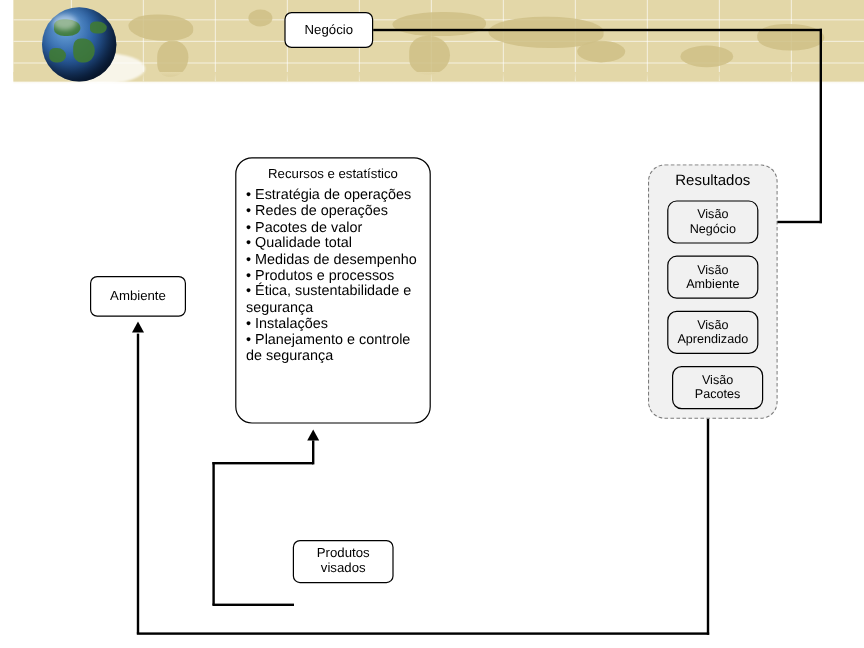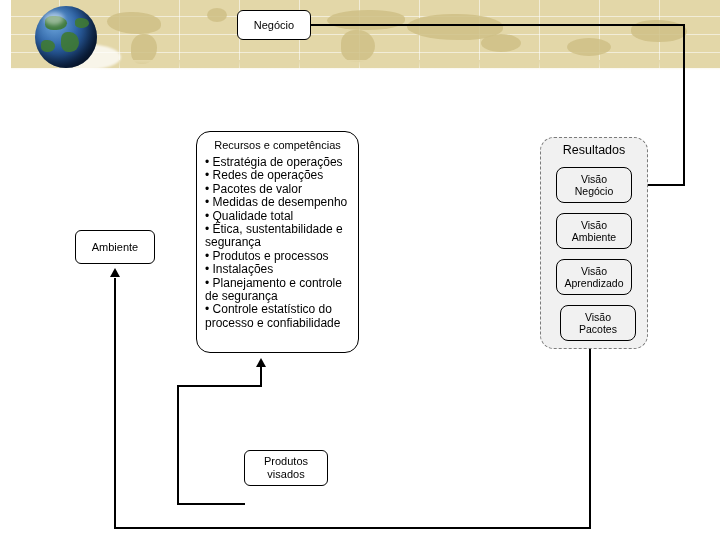--- a/index.html
+++ b/index.html
@@ -300,32 +300,31 @@
 
   <div class="box box-negocio">
     <span>Negócio</span>
   </div>
 
   <div class="box box-ambiente">
     <span>Ambiente</span>
   </div>
 
   <div class="panel-recursos">
-    <div class="panel-title">Recursos e competências</div>
+    <div class="panel-title">Recursos e estatístico</div>
     <div class="bullets">
       <div>• Estratégia de operações</div>
       <div>• Redes de operações</div>
       <div>• Pacotes de valor</div>
+      <div>• Qualidade total</div>
       <div>• Medidas de desempenho</div>
-      <div>• Qualidade total</div>
+      <div>• Produtos e processos</div>
       <div>• Ética, sustentabilidade e segurança</div>
-      <div>• Produtos e processos</div>
       <div>• Instalações</div>
       <div>• Planejamento e controle de segurança</div>
-      <div>• Controle estatístico do processo e confiabilidade</div>
     </div>
   </div>
 
   <div class="panel-resultados"></div>
   <div class="resultados-title">Resultados</div>
 
   <div class="visao visao-1">
     <div>
       <div>Visão</div>
       <div>Negócio</div>

